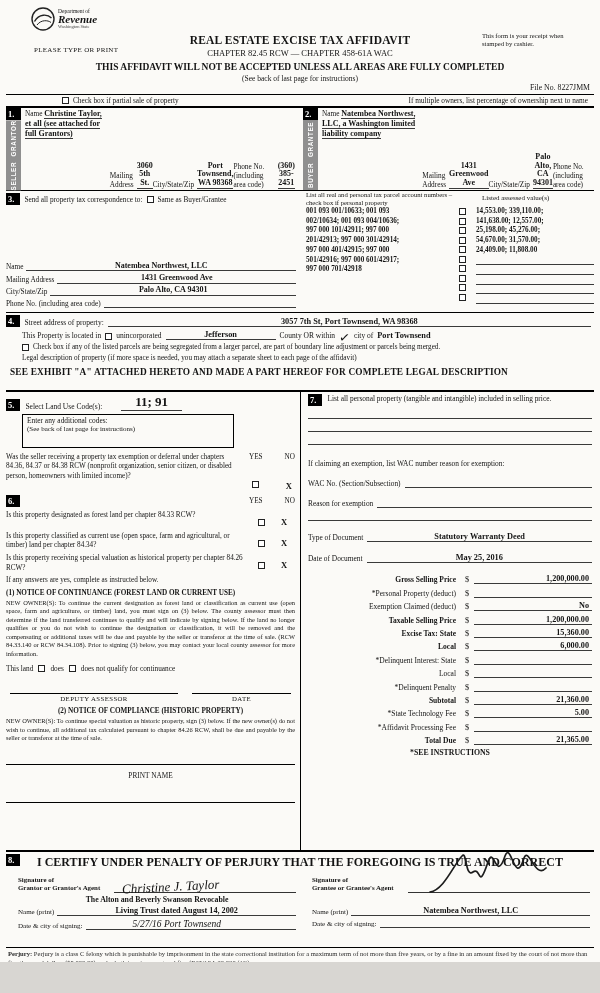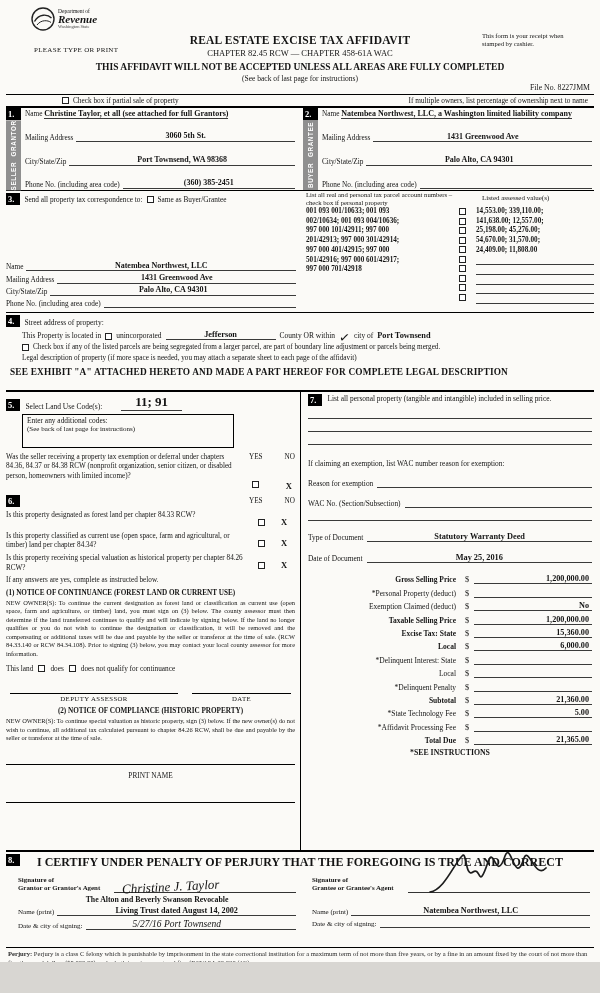--- a/index.html
+++ b/index.html
@@ -32,21 +32,21 @@
 
   
   .partial-row { height:12px; border-top:1px solid #000; display:flex; justify-content:space-between; font-size:7.3px; padding:1px 6px 0 56px; align-items:flex-start; }
   .partial-left { display:flex; gap:4px; align-items:center; }
 
   
   .parties { height:84px; border-top:2px solid #000; display:flex; gap:6px; padding-top:0; }
   .party { flex:1; display:flex; }
   .party-strip { width:15px; display:flex; flex-direction:column; }
   .vlabel { flex:1; background:#8f8f8f; color:#fff; writing-mode:vertical-rl; transform:rotate(180deg); display:flex; align-items:center; justify-content:center; gap:6px; font-family:"Liberation Sans",sans-serif; font-size:6.3px; font-weight:bold; letter-spacing:.6px; }
-  .party-fields { flex:1; padding:1px 2px 1px 4px; display:flex; flex-direction:column; justify-content:space-between; }
+  .party-fields { flex:1; padding:1px 2px 1px 4px; display:flex; flex-direction:row; }
   .frow { font-size:7.3px; line-height:1.2; }
   .flabel { font-size:7.3px; }
   .inl-val { font-weight:bold; font-size:8px; border-bottom:1px solid #3a3a3a; }
   .frow-flex { display:flex; align-items:flex-end; font-size:7.3px; gap:3px; }
   .frow-flex .fill { font-weight:bold; font-size:8px; text-align:center; line-height:1.1; }
 
   
   .section3 { height:122px; border-top:1.5px solid #000; display:flex; }
   .s3-left { width:292px; display:flex; flex-direction:column; padding:2px 2px 2px 0; }
   .s3-head { display:flex; align-items:center; gap:4px; font-size:7.3px; }
@@ -315,20 +315,21 @@
           <div class="blank-line"></div>
         </div>
       </div>
     </div>
   </div>
 
   <div class="section4">
     <div class="s4-row1">
       <span class="secnum">4.</span>
       <span>Street address of property:</span>
+      <span class="fill">3057 7th St, Port Townsend, WA  98368</span>
     </div>
     <div class="s4-row2">
       <span>This Property is located in</span>
       <span class="cb"></span>
       <span>unincorporated</span>
       <span class="county-fill">Jefferson</span>
       <span>County OR within</span>
       <span class="checkmark">✓</span>
       <span>city of</span>
       <span class="city-val">Port Townsend</span>
@@ -413,25 +414,25 @@
     <div class="col7">
       <div class="r7head">
         <span class="secnum">7.</span>
         <span>List all personal property (tangible and intangible) included in selling price.</span>
       </div>
       <div class="bl"></div>
       <div class="bl"></div>
       <div class="bl"></div>
       <div class="exemption-label">If claiming an exemption, list WAC number reason for exemption:</div>
       <div class="lblrow">
+        <span>WAC No. (Section/Subsection)</span>
+        <span class="fill"></span>
+      </div>
+      <div class="lblrow">
         <span>Reason for exemption</span>
-        <span class="fill"></span>
-      </div>
-      <div class="lblrow">
-        <span>WAC No. (Section/Subsection)</span>
         <span class="fill"></span>
       </div>
       <div class="bl"></div>
       <div class="lblrow">
         <span>Type of Document</span>
         <span class="fill">Statutory Warranty Deed</span>
       </div>
       <div class="lblrow">
         <span>Date of Document</span>
         <span class="fill">May 25, 2016</span>

